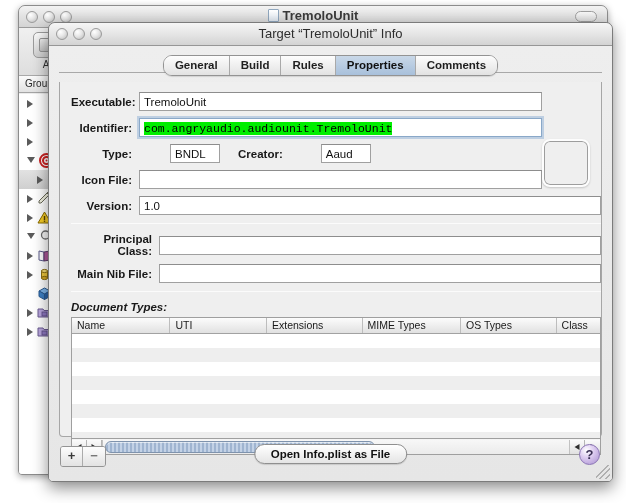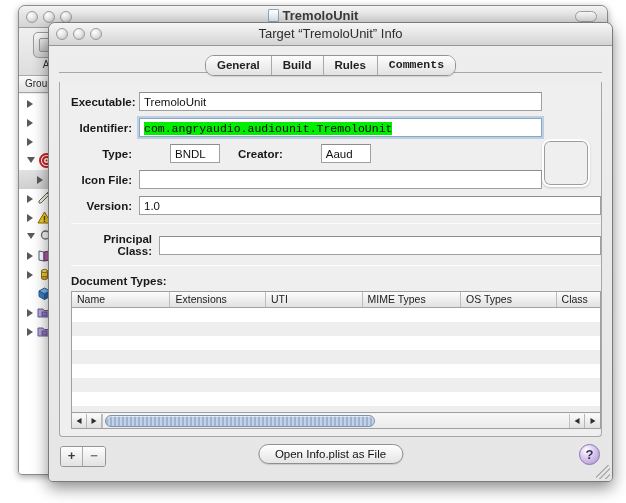--- a/index.html
+++ b/index.html
@@ -156,21 +156,21 @@
     display:flex; border:1px solid #939393; border-radius:9px; overflow:hidden;
     background: linear-gradient(to bottom,#fdfdfd,#e4e4e4);
     box-shadow: 0 1px 1px rgba(0,0,0,.12);
   }
   .tab {
     font-size:11.5px; font-weight:bold; color:#1f1f1f;
     padding:2px 11px 3px; line-height:14px;
     border-right:1px solid #a9a9a9;
     background: linear-gradient(to bottom,#fdfdfd,#e2e2e2);
   }
-  .tab:last-child { border-right:0;font-family:Liberation Mono, monospace; }
+  .tab:last-child { border-right:0; }
   .tab.active {
     background: linear-gradient(to bottom,#c9d8e8,#a8c0db);
     color:#111;
   }
 
   
   .panel {
     position:absolute; left:10px; right:10px; top:36px; bottom:44px;
     background:#efefef;
     border:1px solid #a6a6a6;
@@ -205,21 +205,21 @@
     margin: 0 7px 0 18px;
   }
   .iconwell {
     position:absolute; right:11px; top:57px;
     width:48px; height:48px; border-radius:8px;
     background:#efefef;
     border:2px solid #fdfdfd;
     box-shadow: inset 0 0 0 1px #9d9d9d, 0 1px 2px rgba(0,0,0,.18);
   }
   .sep { height:1px; background:#bdbdbd; margin:8px 0 9px 0; border-bottom:1px solid #fbfbfb; }
-  .sectitle { font-size:11.5px; font-weight:bold; color:#181818; margin:0 0 4px 0; }
+  .sectitle { font-size:11.5px; font-weight:bold; color:#181818; margin:0 0 4px 0;font-style:italic; }
 
   
   .table-wrap {
     border:1px solid #9f9f9f; background:#fff;
     height:122px; overflow:hidden; position:relative;
   }
   .thead { display:flex; height:16px;
     background: linear-gradient(to bottom,#fcfcfc,#e1e1e1);
     border-bottom:1px solid #a2a2a2; }
   .th {
@@ -269,21 +269,21 @@
   }
   .pm div {
     width:22px; height:19px; line-height:17px; text-align:center;
     font-size:13px; color:#3a3a3a; font-weight:bold;
     background: linear-gradient(to bottom,#fdfdfd,#e2e2e2);
     border-right:1px solid #ababab;
   }
   .pm div:last-child { border-right:0; color:#777; }
   .openbtn {
     position:absolute; left:50%; top:7px; transform:translateX(-50%);
-    font-size:11.5px; color:#111; font-weight:normal;
+    font-size:11.5px; color:#111; font-weight:bold;
     padding:3px 16px; border:1px solid #8f8f8f; border-radius:11px;
     background: linear-gradient(to bottom,#ffffff,#e4e4e4);
     box-shadow: 0 1px 1px rgba(0,0,0,.13);
     white-space:nowrap;
   }
   .helpbtn {
     position:absolute; right:12px; top:7px;
     width:21px; height:21px; border-radius:50%;
     background: radial-gradient(circle at 35% 28%, #ffffff 0%, #ddccf0 40%, #a88fd0 100%);
     border:1px solid #8b75b5;
@@ -437,20 +437,21 @@
 
     <div class="fg-body">
 
       <div class="tabbar">
         <div class="tabline"></div>
         <div class="tabs">
           <div class="tabgroup">
             <div class="tab">General</div>
             <div class="tab">Build</div>
             <div class="tab">Rules</div>
+            <div class="tab active">Properties</div>
             <div class="tab">Comments</div>
           </div>
         </div>
       </div>
 
       <div class="panel">
 
         <div class="frow">
           <div class="flabel">Executable:</div>
           <div class="finput" style="margin-right:59px">TremoloUnit</div>
@@ -480,30 +481,34 @@
 
         <div class="iconwell"></div>
 
         <div class="sep"></div>
 
         <div class="frow">
           <div class="flabel" style="width:88px">Principal Class:</div>
           <div class="finput"></div>
         </div>
 
+        <div class="frow">
+          <div class="flabel" style="width:88px">Main Nib File:</div>
+          <div class="finput"></div>
+        </div>
 
         <div class="sep"></div>
 
         <div class="sectitle">Document Types:</div>
 
         <div class="table-wrap">
           <div class="thead">
             <div class="th" style="width:100px">Name</div>
+            <div class="th" style="width:98px">UTI</div>
             <div class="th" style="width:97px">Extensions</div>
-            <div class="th" style="width:98px">UTI</div>
             <div class="th" style="width:100px">MIME Types</div>
             <div class="th" style="width:97px">OS Types</div>
             <div class="th" style="width:44px;border-right:0">Class</div>
           </div>
           <div>
             <div class="trow"></div>
             <div class="trow alt"></div>
             <div class="trow"></div>
             <div class="trow alt"></div>
             <div class="trow"></div>

